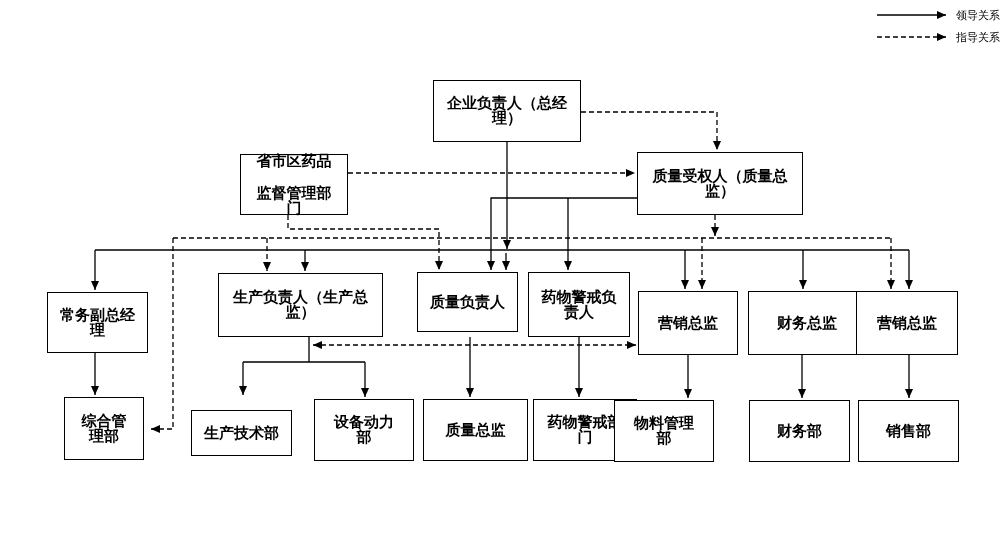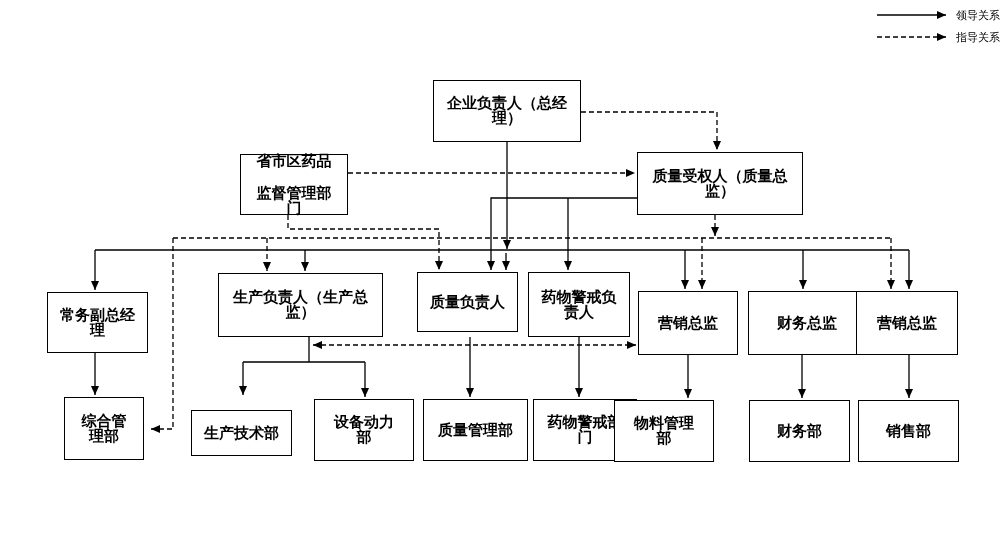--- a/index.html
+++ b/index.html
@@ -92,21 +92,21 @@
   <div class="box" style="left:748px;top:291px;width:118px;height:64px">财务总监</div>
 
   <div class="box" style="left:856px;top:291px;width:102px;height:64px">营销总监</div>
 
   <div class="box" style="left:64px;top:397px;width:80px;height:63px">综合管理部</div>
 
   <div class="box" style="left:191px;top:410px;width:101px;height:46px">生产技术部</div>
 
   <div class="box" style="left:314px;top:399px;width:100px;height:62px">设备动力部</div>
 
-  <div class="box" style="left:423px;top:399px;width:105px;height:62px">质量管理部</div>
+  <div class="box" style="left:423px;top:399px;width:105px;height:62px">质量总监</div>
 
   <div class="box" style="left:533px;top:399px;width:104px;height:62px">药物警戒部门</div>
 
   <div class="box" style="left:614px;top:400px;width:100px;height:62px">物料管理部</div>
 
   <div class="box" style="left:749px;top:400px;width:101px;height:62px">财务部</div>
 
   <div class="box" style="left:858px;top:400px;width:101px;height:62px">销售部</div>
 
   <div class="legend">

